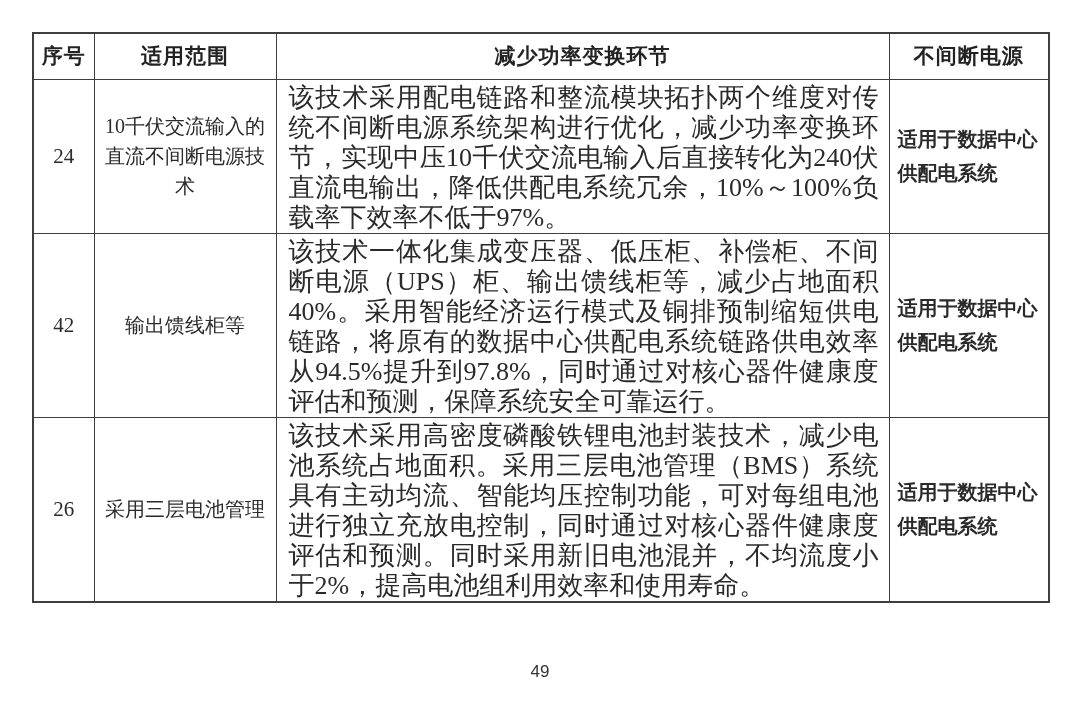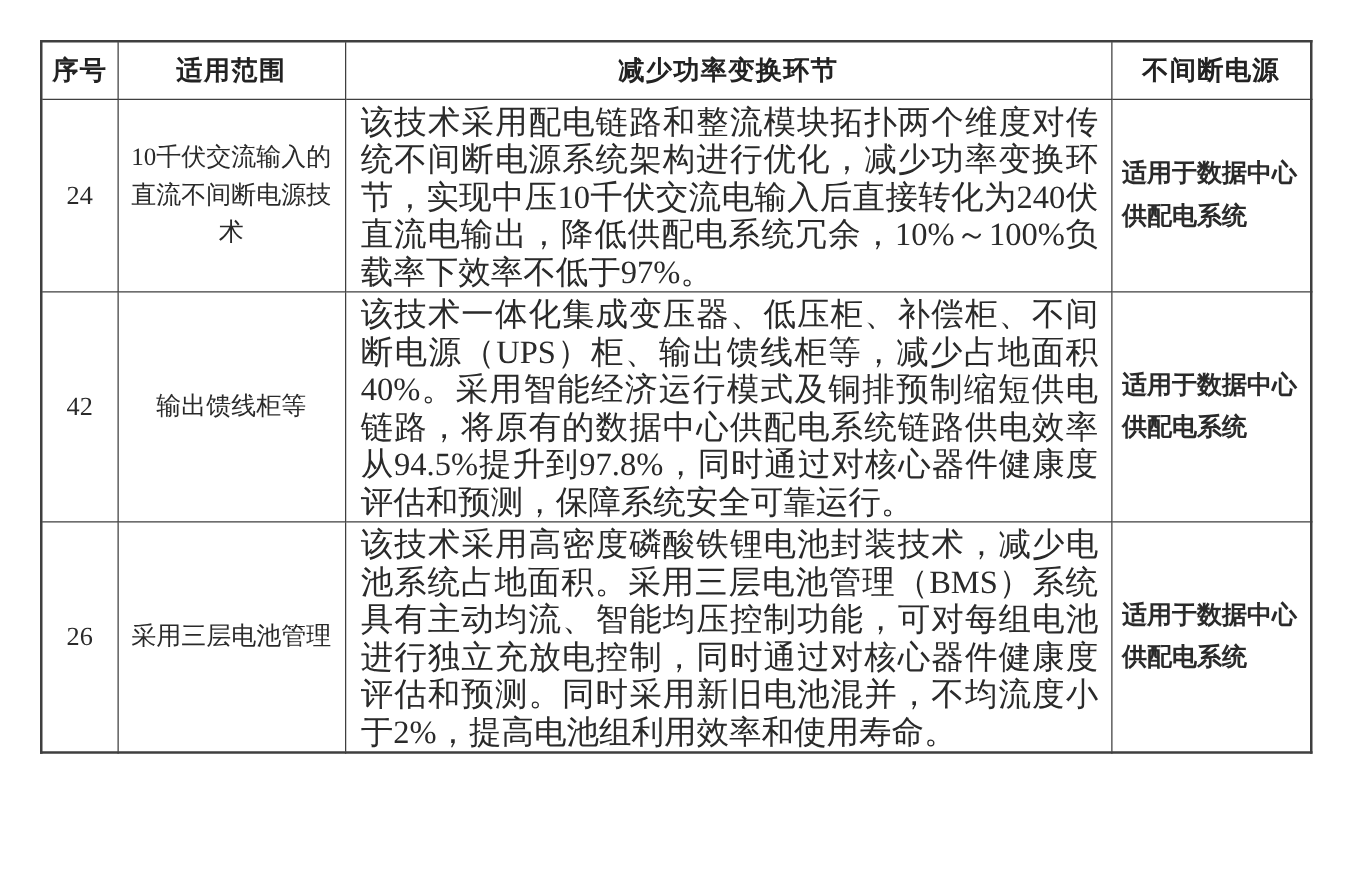--- a/index.html
+++ b/index.html
@@ -127,14 +127,15 @@
 
       <tr class="row-26">
         <td class="no-cell">26</td>
         <td class="name-cell">采用三层电池管理</td>
         <td class="desc-cell">该技术采用高密度磷酸铁锂电池封装技术，减少电池系统占地面积。采用三层电池管理（BMS）系统具有主动均流、智能均压控制功能，可对每组电池进行独立充放电控制，同时通过对核心器件健康度评估和预测。同时采用新旧电池混并，不均流度小于2%，提高电池组利用效率和使用寿命。</td>
         <td class="scope-cell">适用于数据中心供配电系统</td>
       </tr>
     </tbody>
   </table>
 
+  <div class="footer">49</div>
 
 </div>
 
 </body></html>

